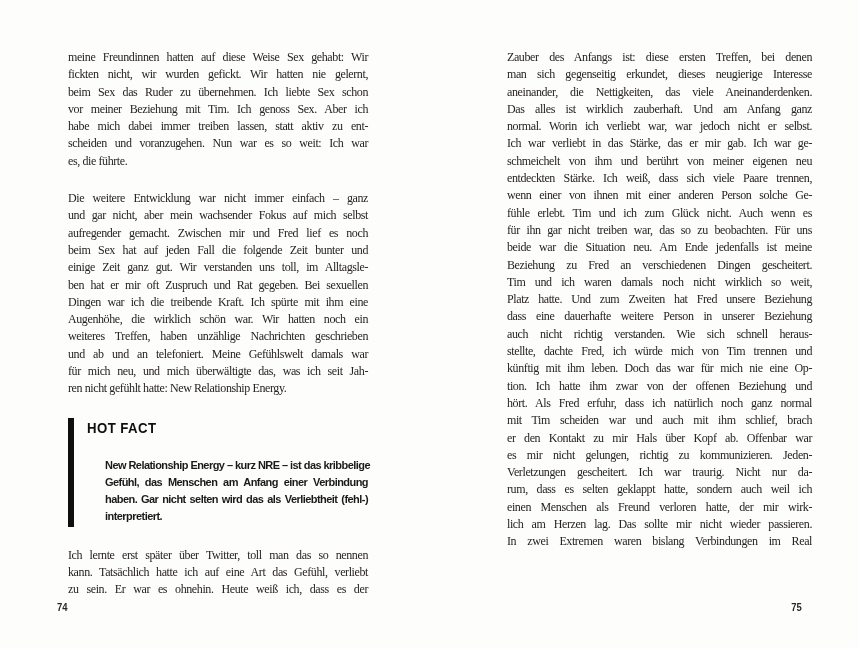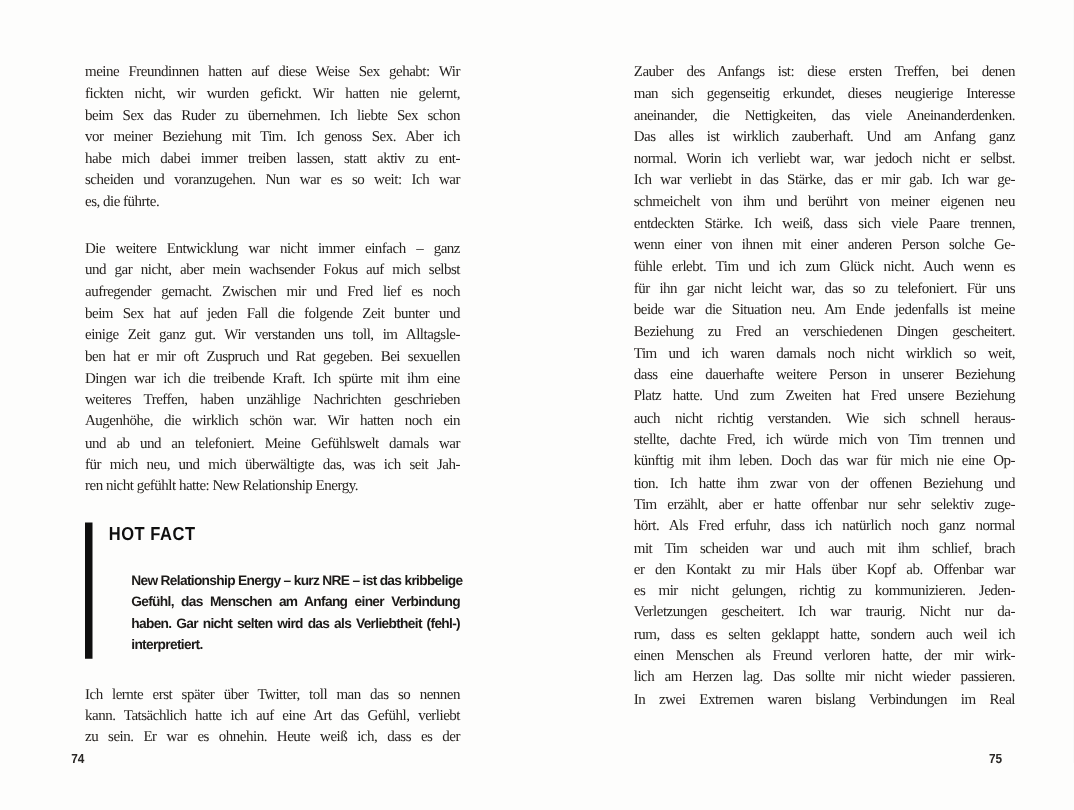--- a/index.html
+++ b/index.html
@@ -99,22 +99,22 @@
           <div class="bline endline">es, die führte.</div>
         </div>
         <div class="para">
           <div class="bline">Die weitere Entwicklung war nicht immer einfach – ganz</div>
           <div class="bline">und gar nicht, aber mein wachsender Fokus auf mich selbst</div>
           <div class="bline">aufregender gemacht. Zwischen mir und Fred lief es noch</div>
           <div class="bline">beim Sex hat auf jeden Fall die folgende Zeit bunter und</div>
           <div class="bline">einige Zeit ganz gut. Wir verstanden uns toll, im Alltagsle-</div>
           <div class="bline">ben hat er mir oft Zuspruch und Rat gegeben. Bei sexuellen</div>
           <div class="bline">Dingen war ich die treibende Kraft. Ich spürte mit ihm eine</div>
+          <div class="bline">Augenhöhe, die wirklich schön war. Wir hatten noch ein</div>
           <div class="bline">weiteres Treffen, haben unzählige Nachrichten geschrieben</div>
-          <div class="bline">Augenhöhe, die wirklich schön war. Wir hatten noch ein</div>
           <div class="bline">und ab und an telefoniert. Meine Gefühlswelt damals war</div>
           <div class="bline">für mich neu, und mich überwältigte das, was ich seit Jah-</div>
           <div class="bline endline">ren nicht gefühlt hatte: New Relationship Energy.</div>
         </div>
         <div class="hotfact">
           <div class="hotfact-title">HOT FACT</div>
           <div class="hfline">New Relationship Energy – kurz NRE – ist das kribbelige</div>
           <div class="hfline">Gefühl, das Menschen am Anfang einer Verbindung</div>
           <div class="hfline">haben. Gar nicht selten wird das als Verliebtheit (fehl-)</div>
           <div class="hfline endline">interpretiert.</div>
@@ -134,31 +134,30 @@
           <div class="bline">Zauber des Anfangs ist: diese ersten Treffen, bei denen</div>
           <div class="bline">man sich gegenseitig erkundet, dieses neugierige Interesse</div>
           <div class="bline">aneinander, die Nettigkeiten, das viele Aneinanderdenken.</div>
           <div class="bline">Das alles ist wirklich zauberhaft. Und am Anfang ganz</div>
           <div class="bline">normal. Worin ich verliebt war, war jedoch nicht er selbst.</div>
           <div class="bline">Ich war verliebt in das Stärke, das er mir gab. Ich war ge-</div>
           <div class="bline">schmeichelt von ihm und berührt von meiner eigenen neu</div>
           <div class="bline">entdeckten Stärke. Ich weiß, dass sich viele Paare trennen,</div>
           <div class="bline">wenn einer von ihnen mit einer anderen Person solche Ge-</div>
           <div class="bline">fühle erlebt. Tim und ich zum Glück nicht. Auch wenn es</div>
-          <div class="bline">für ihn gar nicht leicht war, das so zu telefoniert. Für uns</div>
+          <div class="bline">für ihn gar nicht treiben war, das so zu beobachten. Für uns</div>
           <div class="bline">beide war die Situation neu. Am Ende jedenfalls ist meine</div>
           <div class="bline">Beziehung zu Fred an verschiedenen Dingen gescheitert.</div>
           <div class="bline">Tim und ich waren damals noch nicht wirklich so weit,</div>
+          <div class="bline">Platz hatte. Und zum Zweiten hat Fred unsere Beziehung</div>
           <div class="bline">dass eine dauerhafte weitere Person in unserer Beziehung</div>
-          <div class="bline">Platz hatte. Und zum Zweiten hat Fred unsere Beziehung</div>
           <div class="bline">auch nicht richtig verstanden. Wie sich schnell heraus-</div>
           <div class="bline">stellte, dachte Fred, ich würde mich von Tim trennen und</div>
           <div class="bline">künftig mit ihm leben. Doch das war für mich nie eine Op-</div>
           <div class="bline">tion. Ich hatte ihm zwar von der offenen Beziehung und</div>
-          <div class="bline">Tim erzählt, aber er hatte offenbar nur sehr selektiv zuge-</div>
           <div class="bline">hört. Als Fred erfuhr, dass ich natürlich noch ganz normal</div>
           <div class="bline">mit Tim scheiden war und auch mit ihm schlief, brach</div>
           <div class="bline">er den Kontakt zu mir Hals über Kopf ab. Offenbar war</div>
           <div class="bline">es mir nicht gelungen, richtig zu kommunizieren. Jeden-</div>
           <div class="bline">Verletzungen gescheitert. Ich war traurig. Nicht nur da-</div>
           <div class="bline">rum, dass es selten geklappt hatte, sondern auch weil ich</div>
           <div class="bline">einen Menschen als Freund verloren hatte, der mir wirk-</div>
           <div class="bline">lich am Herzen lag. Das sollte mir nicht wieder passieren.</div>
           <div class="bline">In zwei Extremen waren bislang Verbindungen im Real</div>
         </div>

